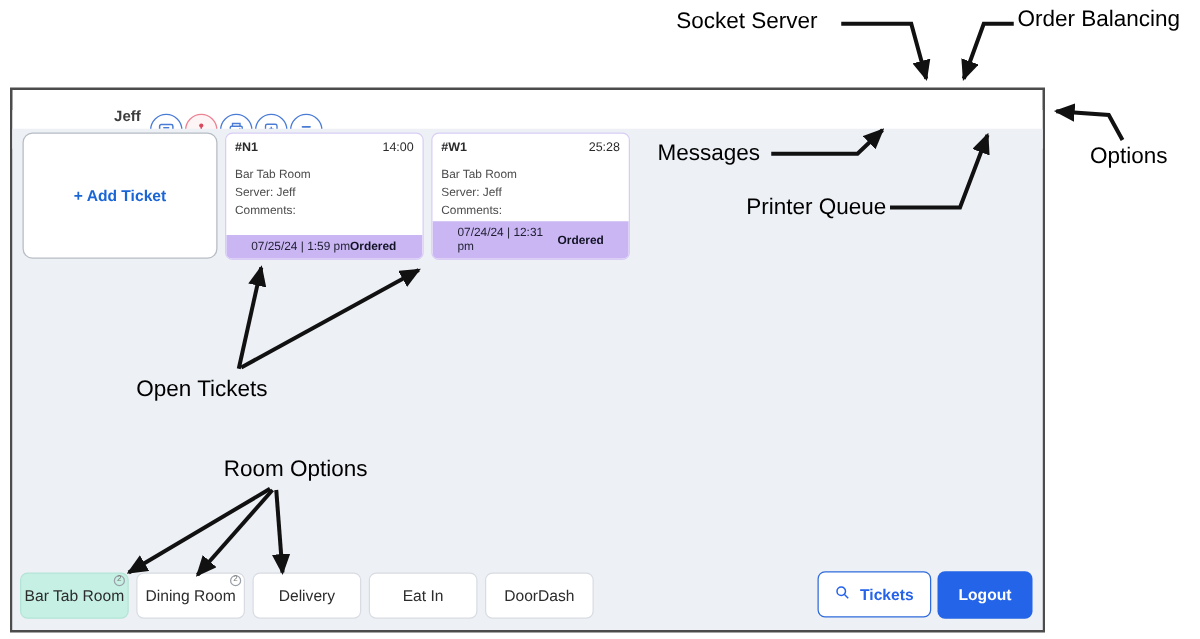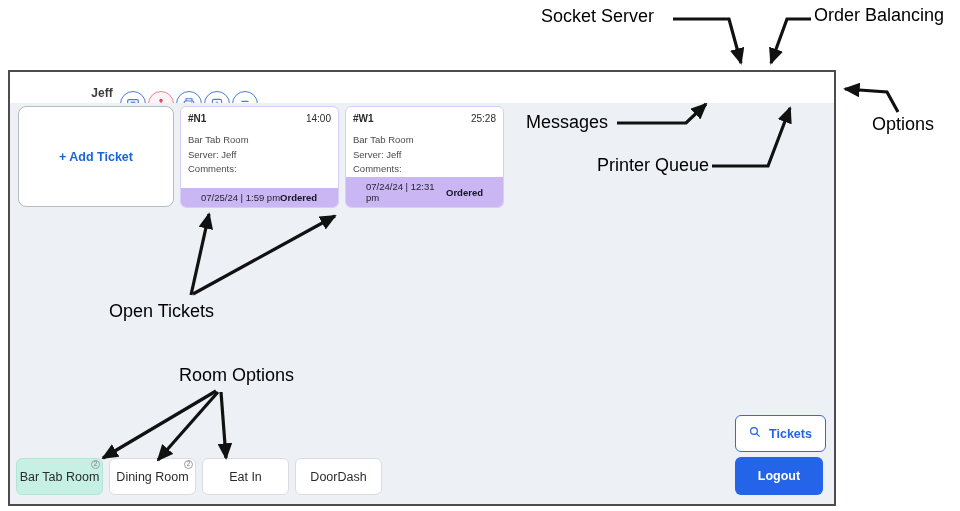--- a/index.html
+++ b/index.html
@@ -47,25 +47,25 @@
   
   .room-row{position:absolute;left:6px;bottom:9px;display:flex;gap:6px;}
   .room-btn{position:relative;width:87px;height:37px;background:#fff;border:1px solid #d8dce2;
             border-radius:6px;box-sizing:border-box;display:flex;align-items:center;justify-content:center;
             font-size:12.5px;color:#2c2c2c;cursor:pointer;}
   .room-btn.active{background:#c5f0e3;border-color:#b4e4d5;}
   .room-badge{position:absolute;top:1px;right:2px;width:9px;height:9px;border:1px solid #9aa0a8;
               border-radius:50%;font-size:6.5px;color:#777;display:flex;align-items:center;
               justify-content:center;line-height:1;background:transparent;box-sizing:border-box;}
 
-  .footer-actions{position:absolute;right:8px;bottom:9px;display:flex;gap:5px;flex-direction:column;}
+  .footer-actions{position:absolute;right:8px;bottom:9px;display:flex;gap:5px;}
   .tickets-btn{width:91px;height:37px;background:#fff;border:1.5px solid #2f6bdb;border-radius:6px;
                box-sizing:border-box;display:flex;align-items:center;justify-content:center;gap:8px;
                color:#2563eb;font-size:12.5px;font-weight:bold;cursor:pointer;}
-  .logout-btn{width:88px;height:38px;background:#2364e8;border:none;border-radius:6px;
+  .logout-btn{width:76px;height:38px;background:#2364e8;border:none;border-radius:6px;
               color:#fff;font-size:12.5px;font-weight:bold;display:flex;align-items:center;
               justify-content:center;cursor:pointer;}
 </style>
 </head>
 <body>
 
 <div class="app-window">
 
   <div class="win-header">
     <div class="user-block">
@@ -177,20 +177,23 @@
     </div>
 
     <div class="room-row">
       <div class="room-btn active">
         <span>Bar Tab Room</span>
         <span class="room-badge">2</span>
       </div>
       <div class="room-btn">
         <span>Dining Room</span>
         <span class="room-badge">2</span>
+      </div>
+      <div class="room-btn">
+        <span>Delivery</span>
       </div>
       <div class="room-btn">
         <span>Eat In</span>
       </div>
       <div class="room-btn">
         <span>DoorDash</span>
       </div>
     </div>
 
     <div class="footer-actions">

